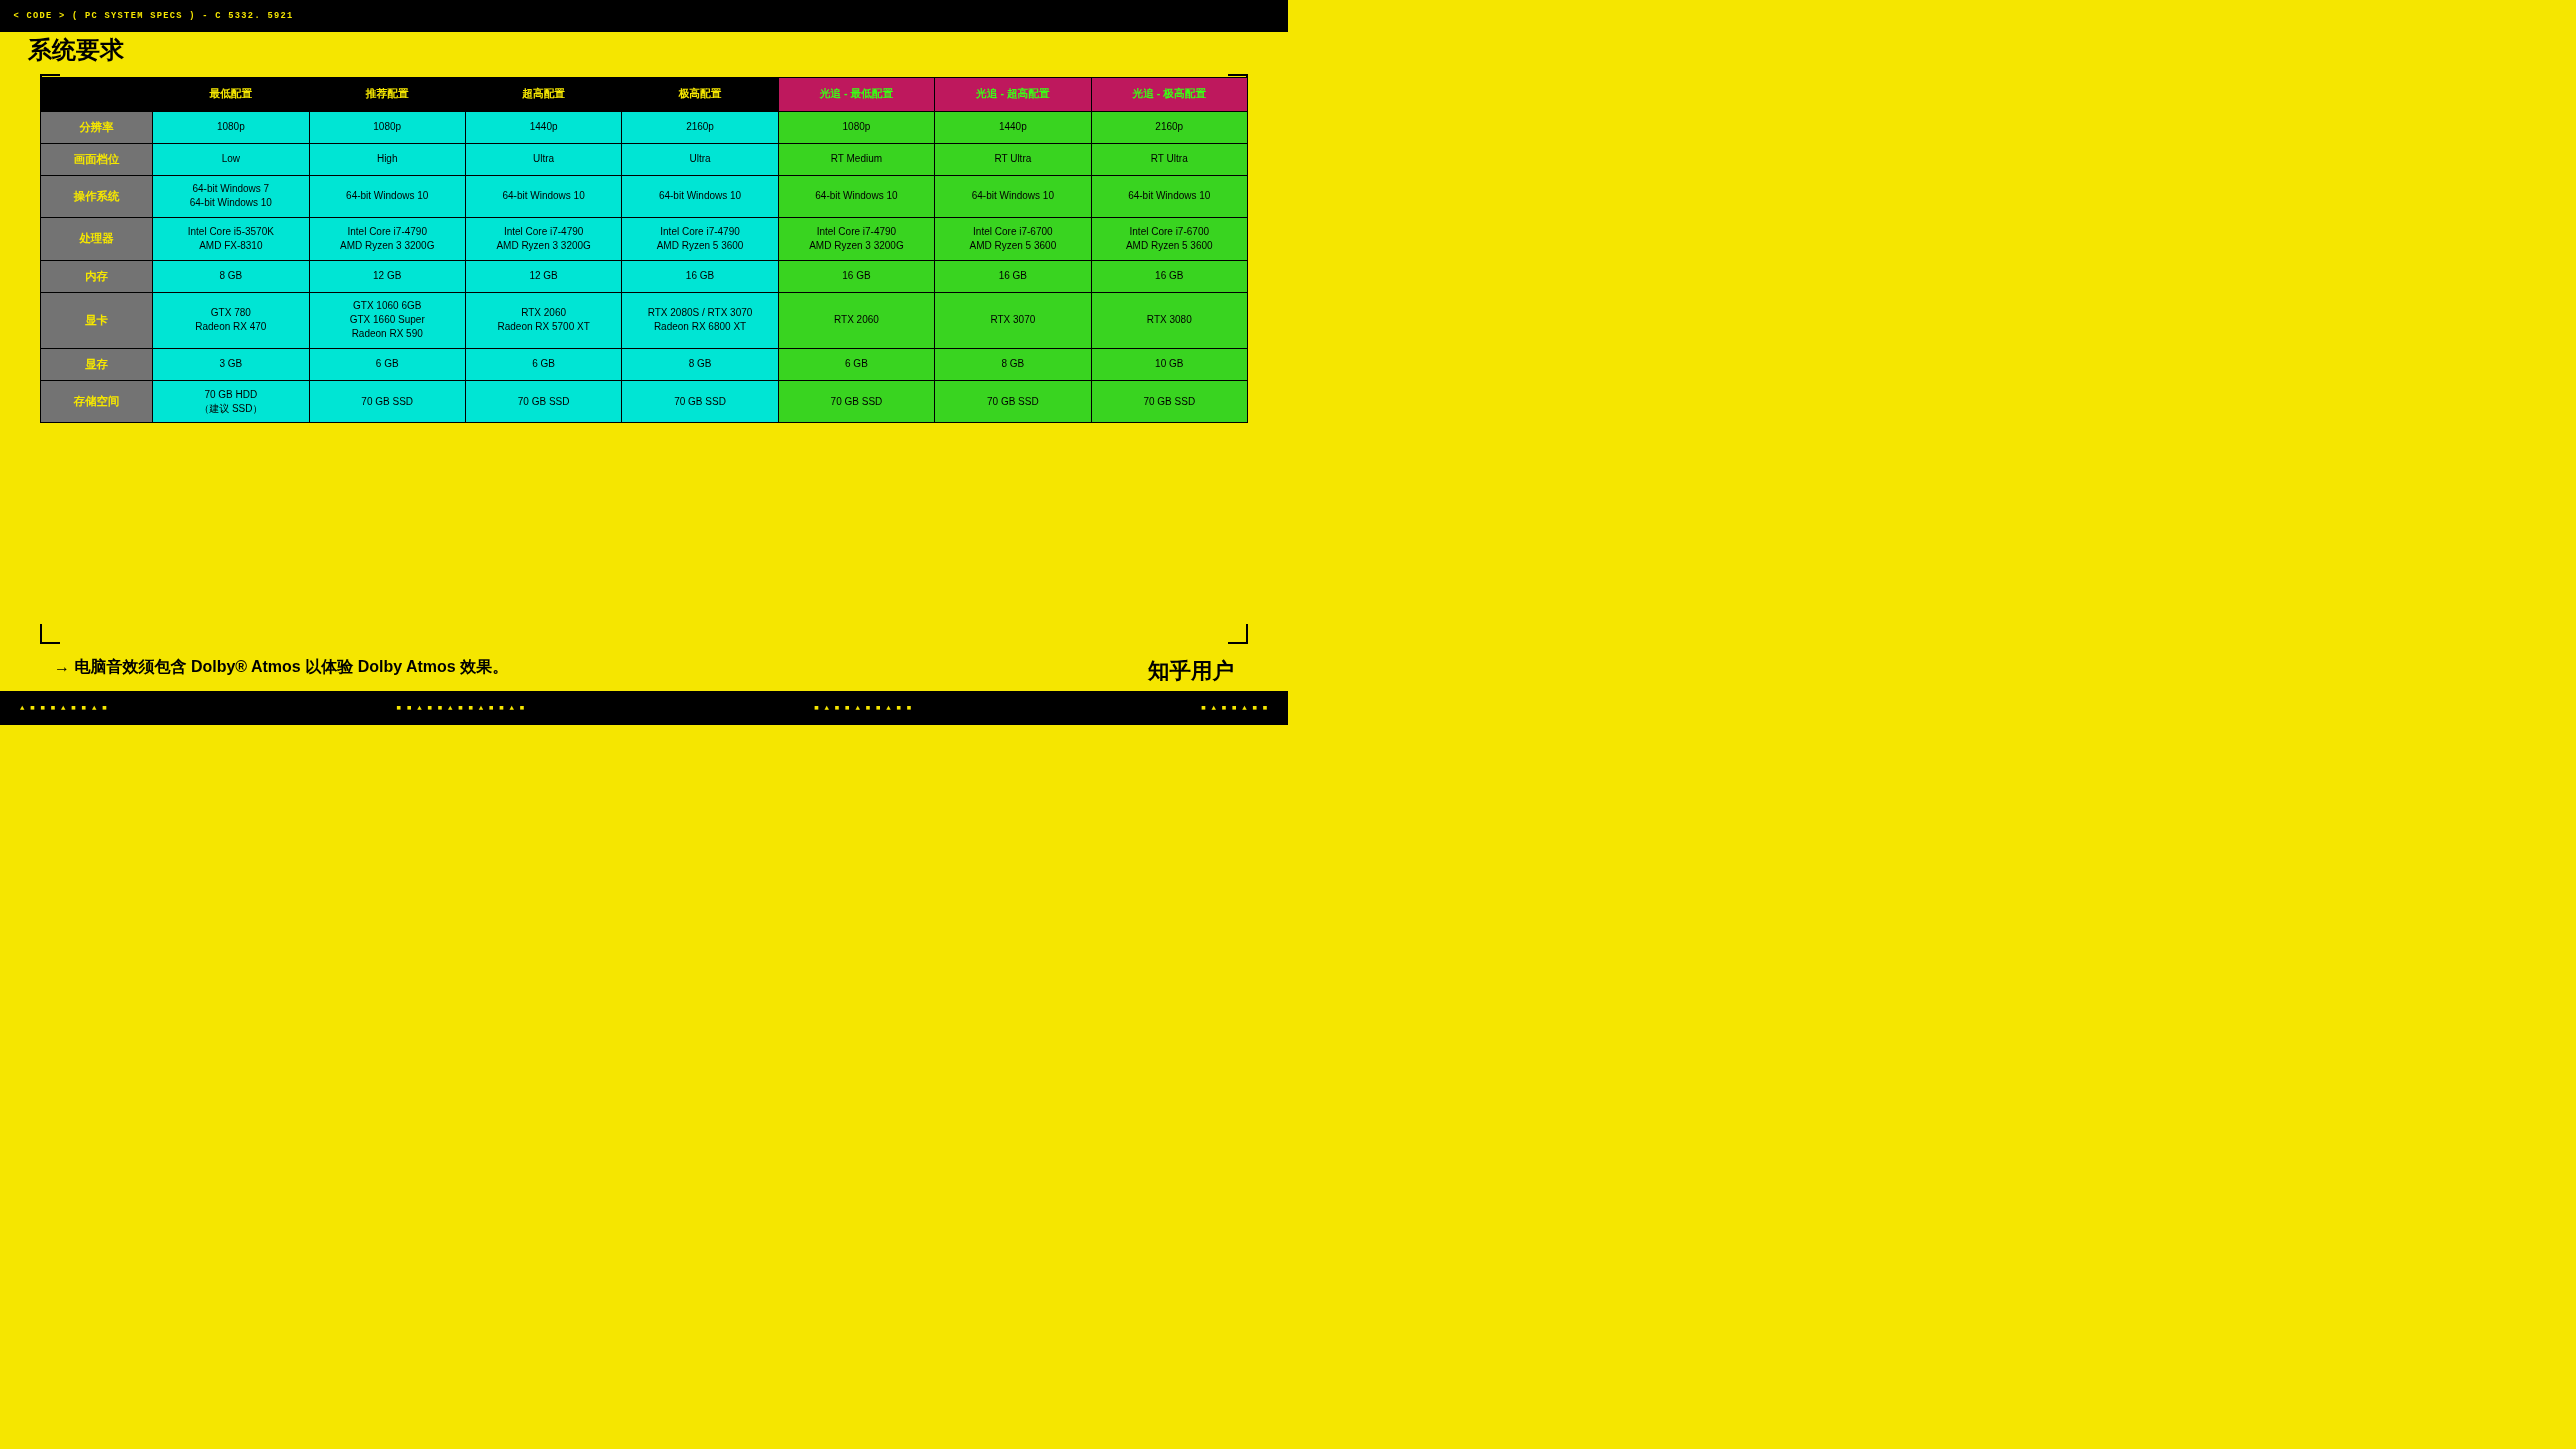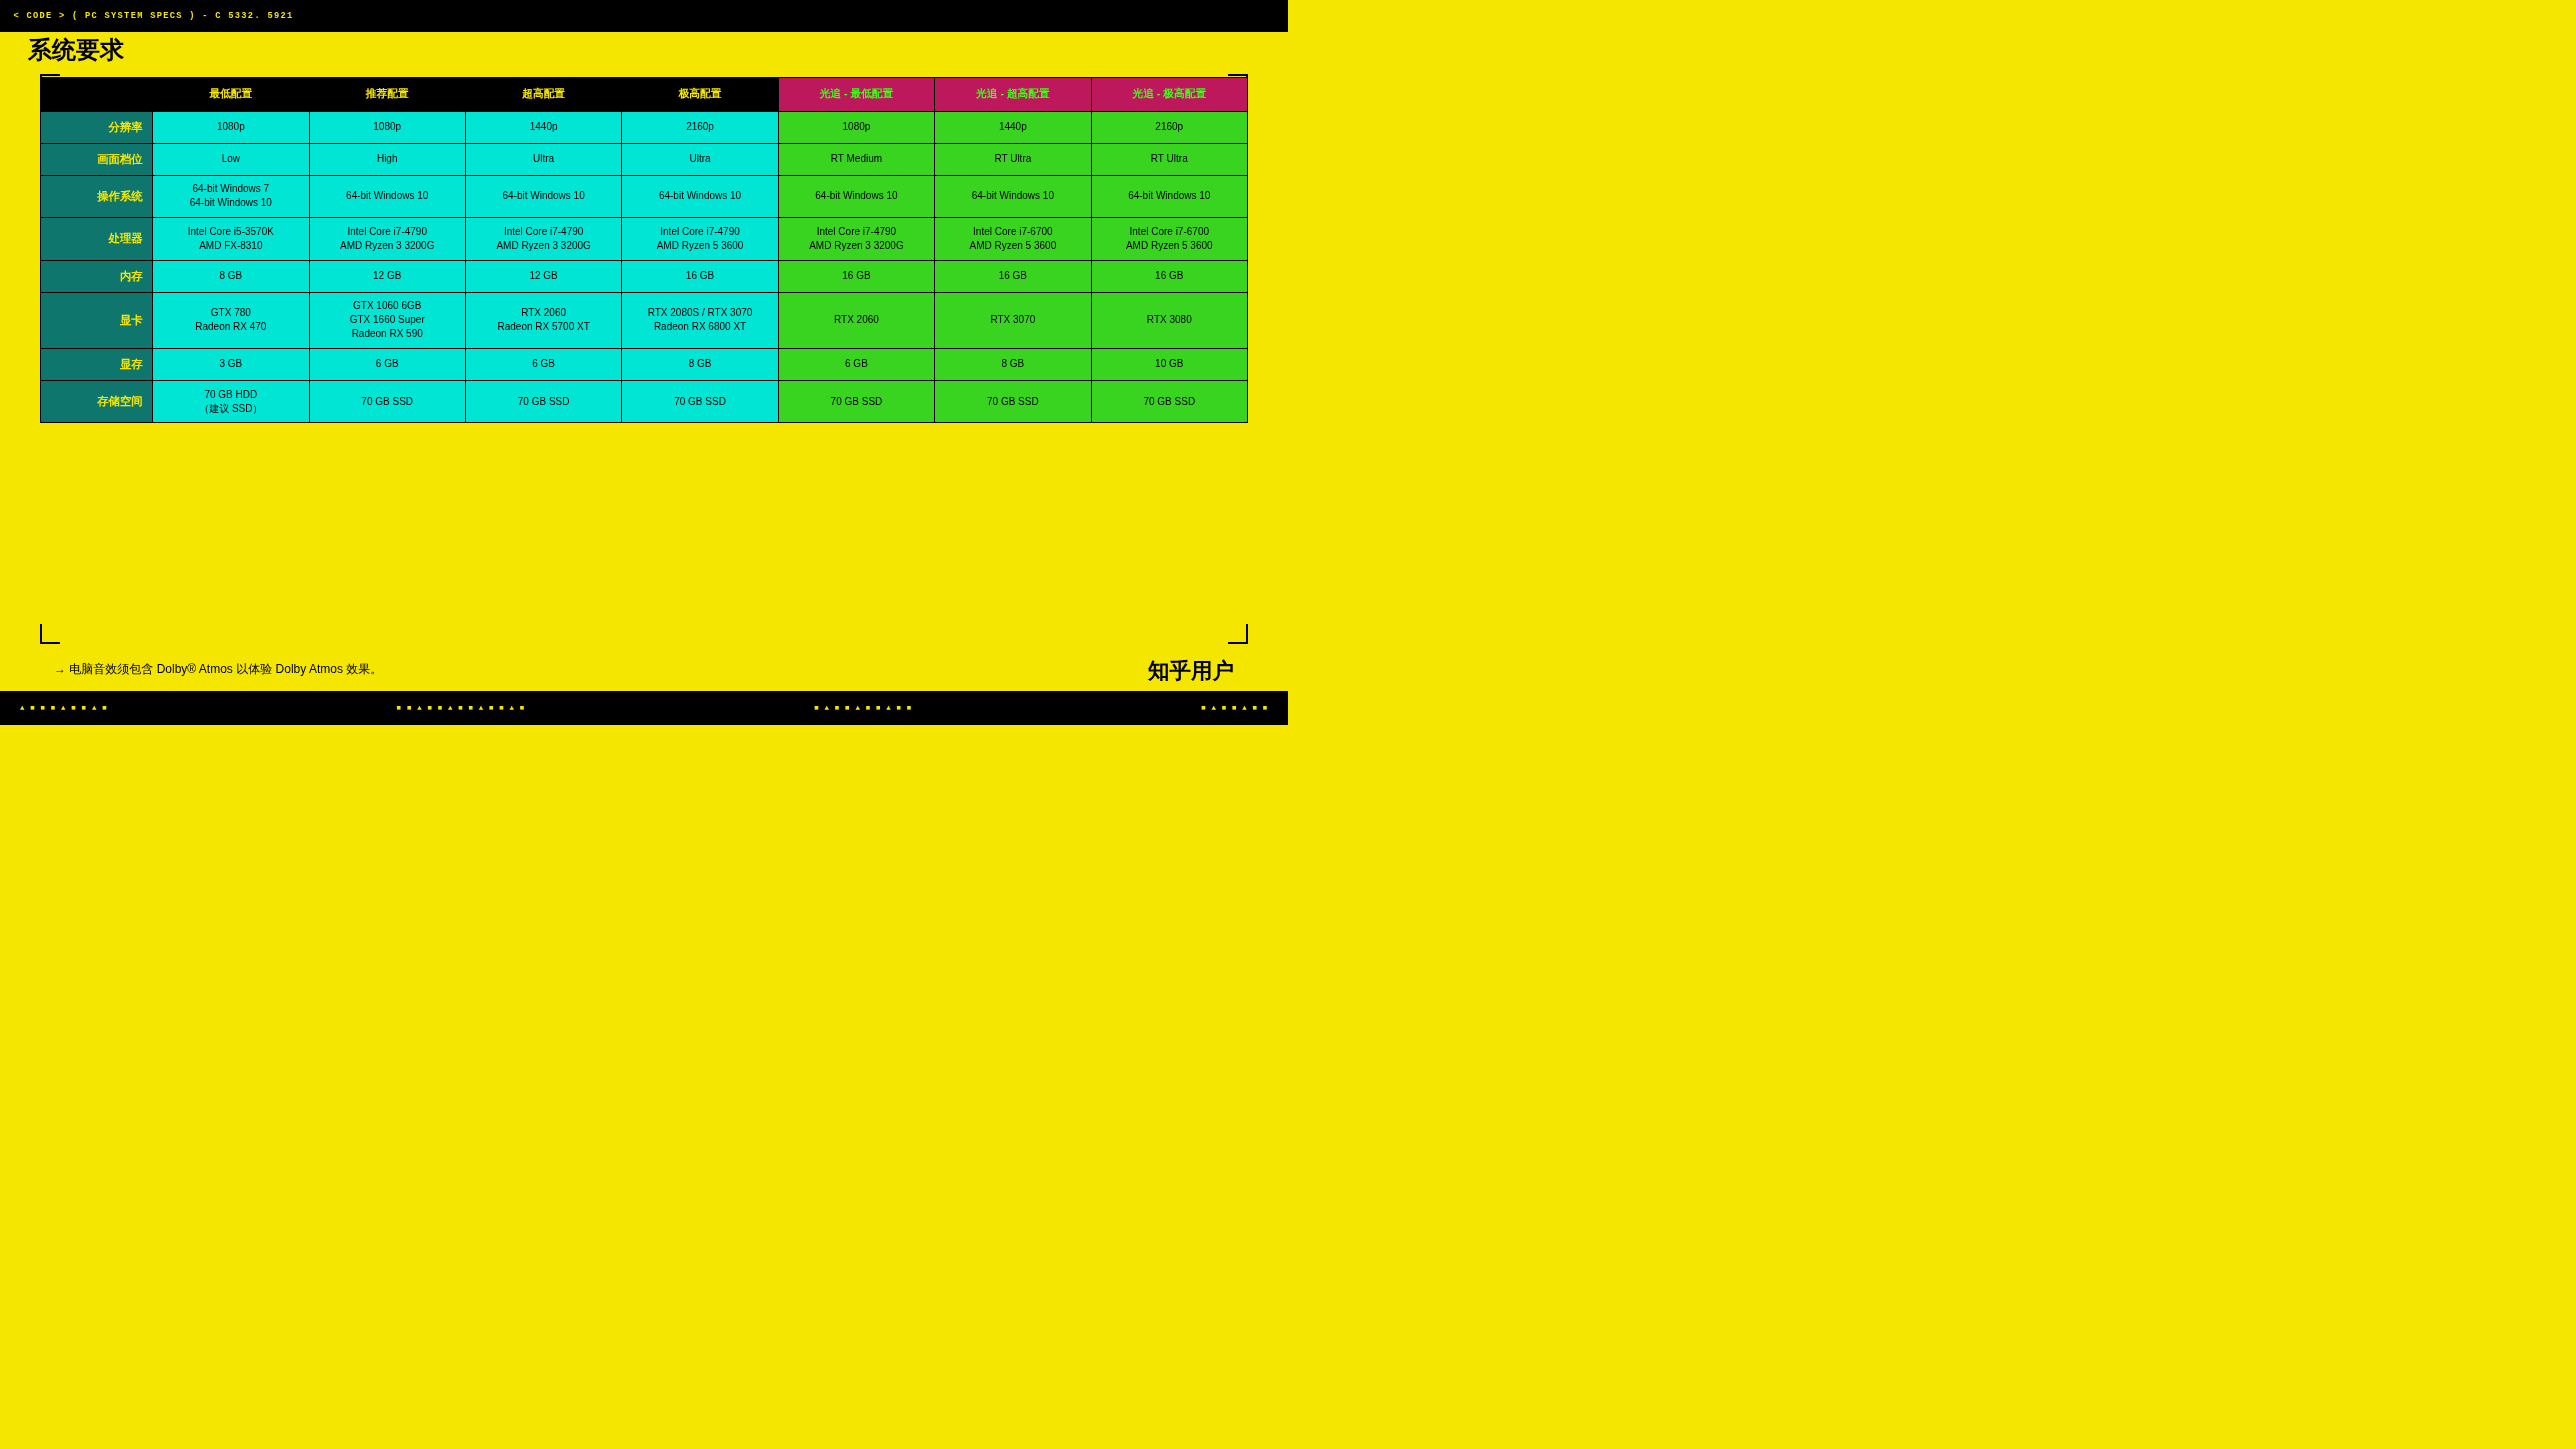--- a/index.html
+++ b/index.html
@@ -102,26 +102,26 @@
     }
 
     
     thead tr th.green-header {
       background: #be185d;
       color: #39ff14;
     }
 
     
     tbody tr td:first-child {
-      background: #0f766e;
+      background: #737373;
       color: #f5e600;
       font-weight: bold;
       font-size: 11.4px;
       padding: 8px 9.4px;
-      text-align: right;
+      text-align: center;
       border: 1.3px solid #000;
       width: 81px;
     }
 
     
     tbody tr td.cyan {
       background: #00e5d4;
       color: #000;
       font-size: 10px;
       text-align: center;
@@ -144,23 +144,23 @@
     
     col.col-label { width: 81px; }
     col.col-normal { width: 113px; }
     col.col-rt { width: 113px; }
 
     
     .footer-note {
       position: absolute;
       bottom: 47px;
       left: 54px;
-      font-size: 12px;
-      color: #000;
-      font-weight: 400;
+      font-size: 16px;
+      color: #000;
+      font-weight: 700;
     }
 
     
     .bottom-bar {
       position: absolute;
       bottom: 0;
       left: 0;
       right: 0;
       height: 34px;
       background: #000;

